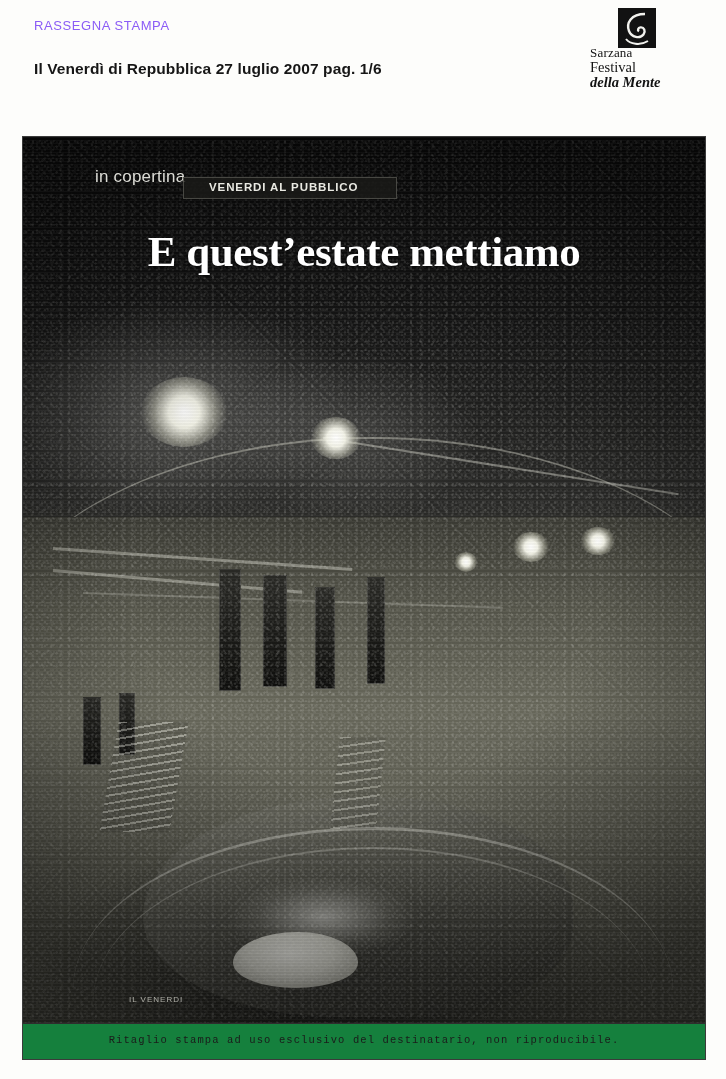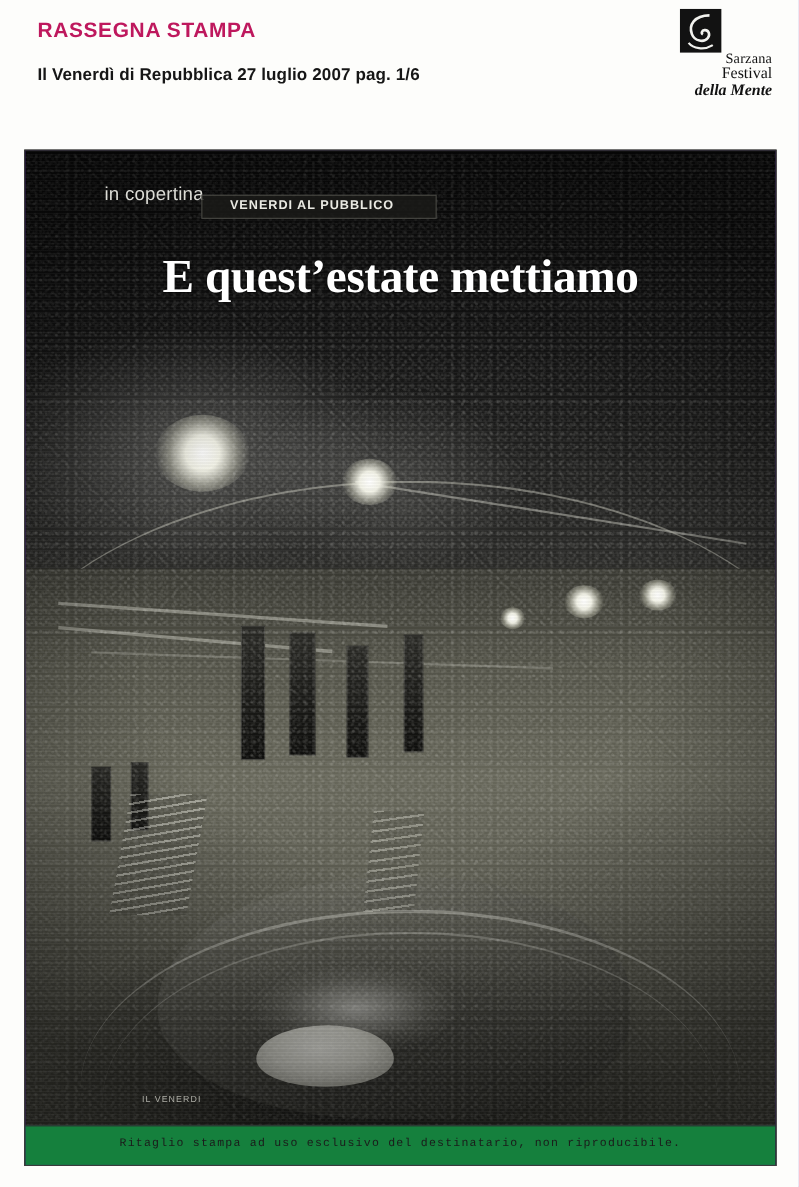--- a/index.html
+++ b/index.html
@@ -29,24 +29,24 @@
     top: 0;
     left: 0;
     width: 726px;
     height: 120px;
   }
 
   .press-title {
     position: absolute;
     left: 34px;
     top: 18px;
-    font-size: 19px;
-    font-weight: bold;
+    font-size: 13px;
+    font-weight: normal;
     letter-spacing: 0.6px;
-    color: #be185d;
+    color: #8b5cf6;
   }
 
   .source-line {
     position: absolute;
     left: 34px;
     top: 60px;
     font-size: 15.5px;
     font-weight: bold;
     color: #161616;
     letter-spacing: 0.1px;
@@ -66,21 +66,21 @@
     left: 28px;
     top: 0px;
     width: 38px;
     height: 40px;
   }
   .logo-text {
     position: absolute;
     left: 0;
     top: 38px;
     width: 112px;
-    text-align: right;
+    text-align: left;
     font-family: "Liberation Serif", serif;
     line-height: 1.04;
     color: #121212;
   }
   .logo-sarzana {
     font-size: 13px;
     font-weight: normal;
     letter-spacing: 0.2px;
   }
   .logo-festival {

